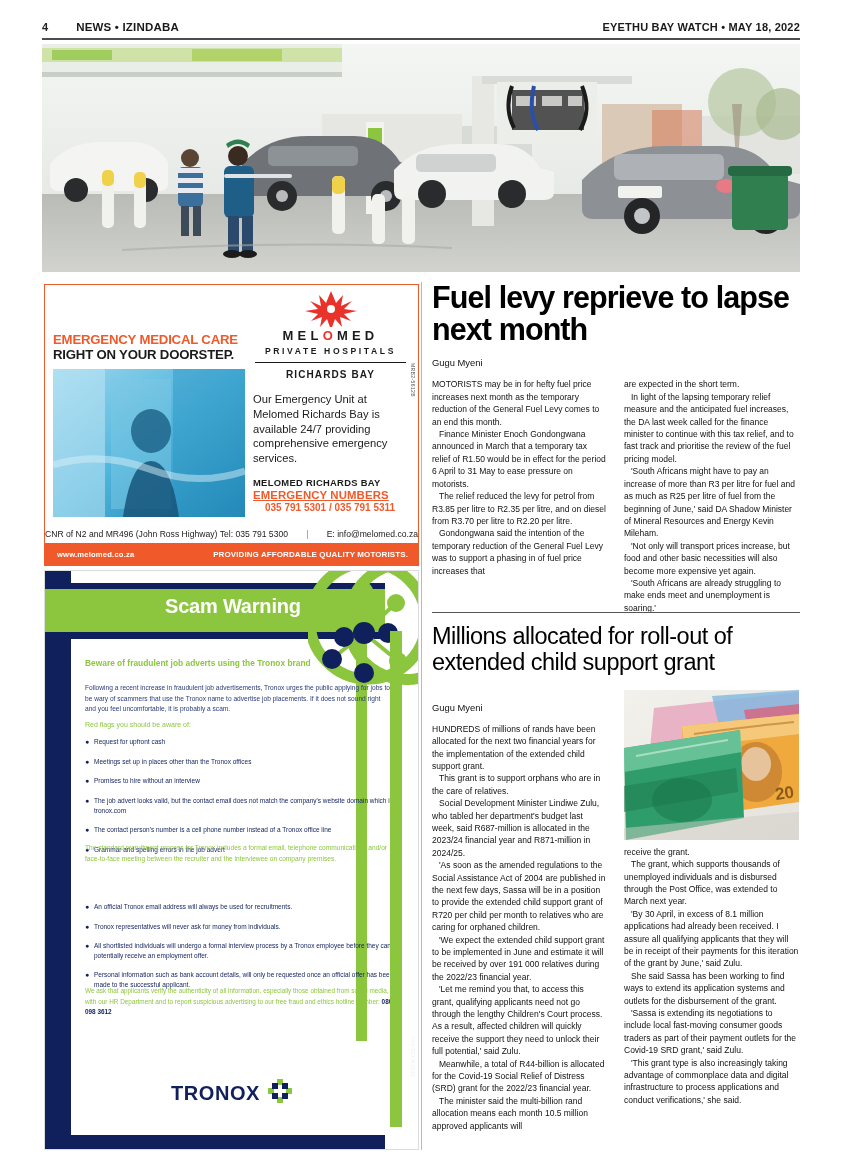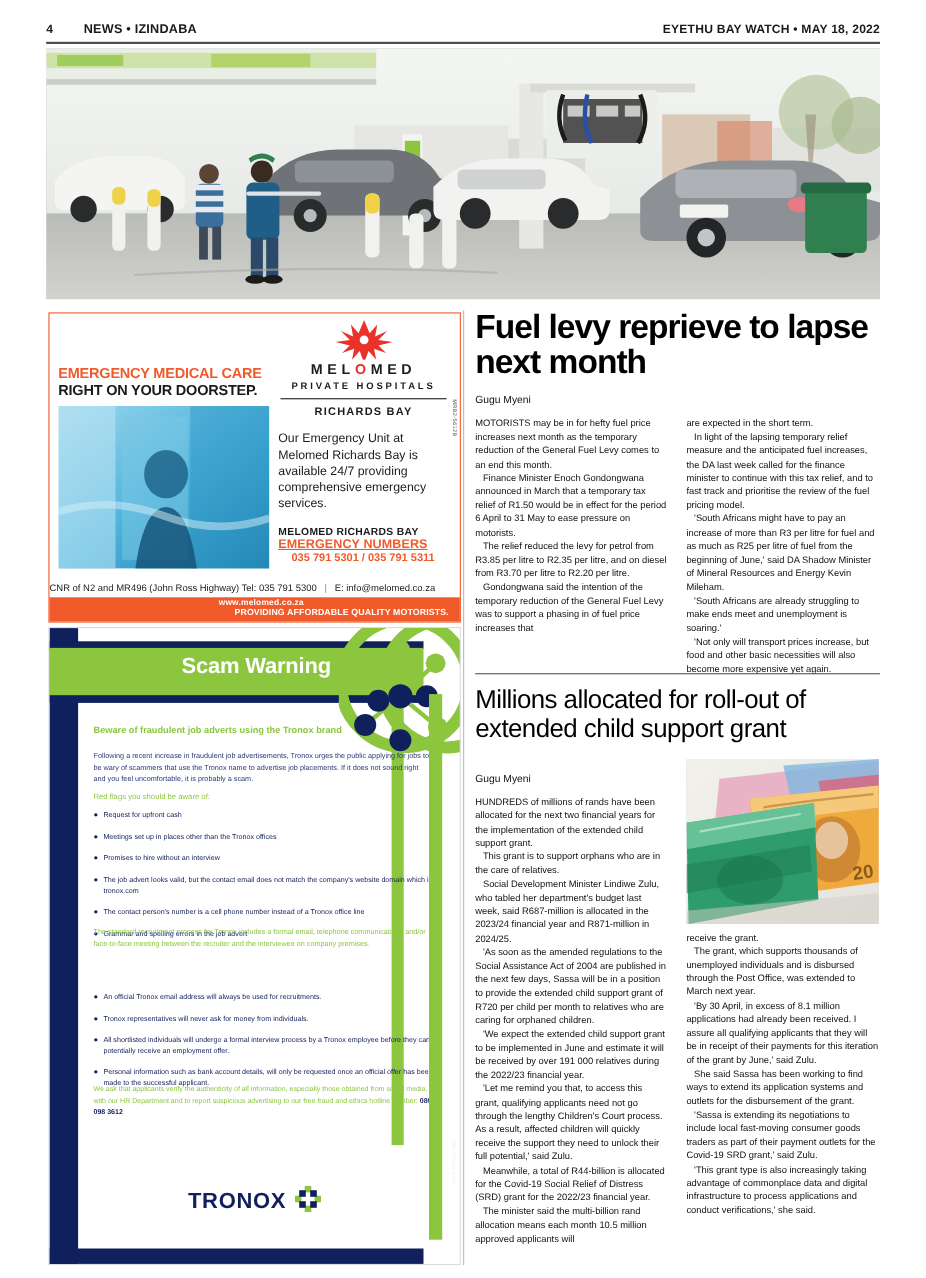--- a/index.html
+++ b/index.html
@@ -38,26 +38,26 @@
   .mel-sub{text-align:center;font-size:8.6px;font-weight:700;letter-spacing:2.6px;color:#1b1b1b;margin-top:3px;}
   .mel-hr{height:1px;background:#1b1b1b;margin:6px 2px 6px 2px;}
   .mel-branch{text-align:center;font-size:10px;font-weight:700;letter-spacing:1.1px;color:#1b1b1b;}
   .mel-body{font-size:11.2px;line-height:1.32;color:#1b1b1b;margin-top:12px;}
   .mel-nums-head{font-size:9.4px;font-weight:700;letter-spacing:.3px;color:#1b1b1b;margin-top:11px;}
   .mel-nums-em{font-size:11.4px;font-weight:700;letter-spacing:.1px;color:#f05a2a;margin-top:1px;text-decoration:underline;}
   .mel-nums{font-size:10px;font-weight:700;color:#f05a2a;margin-top:1px;margin-left:12px;}
   .mel-vcode{position:absolute;right:2px;top:78px;font-size:5px;color:#555;
              writing-mode:vertical-rl;letter-spacing:.4px;}
   .mel-addr{position:absolute;left:0;top:238px;width:100%;height:22px;
-            display:flex;align-items:center;justify-content:flex-start;
+            display:flex;align-items:center;justify-content:space-between;
             font-size:8.6px;color:#1b1b1b;}
   .mel-addr span{white-space:nowrap;}
   .mel-addr .sep{margin:0 7px;color:#888;}
   .mel-foot{position:absolute;left:0;bottom:0;width:100%;height:22px;background:#f05a2a;
-            display:flex;align-items:center;color:#fff;flex-direction:column;}
+            display:flex;align-items:center;color:#fff;}
   .mel-foot .url{font-size:7.6px;font-weight:700;margin-left:12px;letter-spacing:.2px;}
   .mel-foot .slog{font-size:8px;font-weight:700;margin-left:auto;margin-right:10px;letter-spacing:.1px;}
 
   
   .ad-tx{position:absolute;left:44px;top:570px;width:375px;height:580px;background:#fff;
          border:1px solid #dcdcdc;box-sizing:border-box;overflow:hidden;}
   .tx-navleft{position:absolute;left:0;top:0;width:26px;height:100%;background:#10205c;}
   .tx-greenband{position:absolute;left:0;top:18px;width:340px;height:44px;background:#8cc63e;}
   .tx-navbar-t{position:absolute;left:0;top:12px;width:340px;height:7px;background:#10205c;}
   .tx-navbar-b{position:absolute;left:0;top:61px;width:340px;height:7px;background:#10205c;}
@@ -414,22 +414,22 @@
     <div class="col">
       <p>MOTORISTS may be in for hefty fuel price increases next month as the temporary reduction of the General Fuel Levy comes to an end this month.</p>
       <p class="ind">Finance Minister Enoch Gondongwana announced in March that a temporary tax relief of R1.50 would be in effect for the period 6 April to 31 May to ease pressure on motorists.</p>
       <p class="ind">The relief reduced the levy for petrol from R3.85 per litre to R2.35 per litre, and on diesel from R3.70 per litre to R2.20 per litre.</p>
       <p class="ind">Gondongwana said the intention of the temporary reduction of the General Fuel Levy was to support a phasing in of fuel price increases that</p>
     </div>
     <div class="col">
       <p>are expected in the short term.</p>
       <p class="ind">In light of the lapsing temporary relief measure and the anticipated fuel increases, the DA last week called for the finance minister to continue with this tax relief, and to fast track and prioritise the review of the fuel pricing model.</p>
       <p class="ind">'South Africans might have to pay an increase of more than R3 per litre for fuel and as much as R25 per litre of fuel from the beginning of June,' said DA Shadow Minister of Mineral Resources and Energy Kevin Mileham.</p>
+      <p class="ind">'Not only will transport prices increase, but food and other basic necessities will also become more expensive yet again.</p>
       <p class="ind">'South Africans are already struggling to make ends meet and unemployment is soaring.'</p>
-      <p class="ind">'Not only will transport prices increase, but food and other basic necessities will also become more expensive yet again.</p>
     </div>
   </div>
 </div>
 
 <div class="art-rule"></div>
 
 <div class="news2">
   <h2 class="hl2">Millions allocated for roll-out of extended child support grant</h2>
   <div class="news2-body">
     <div class="n2c">

